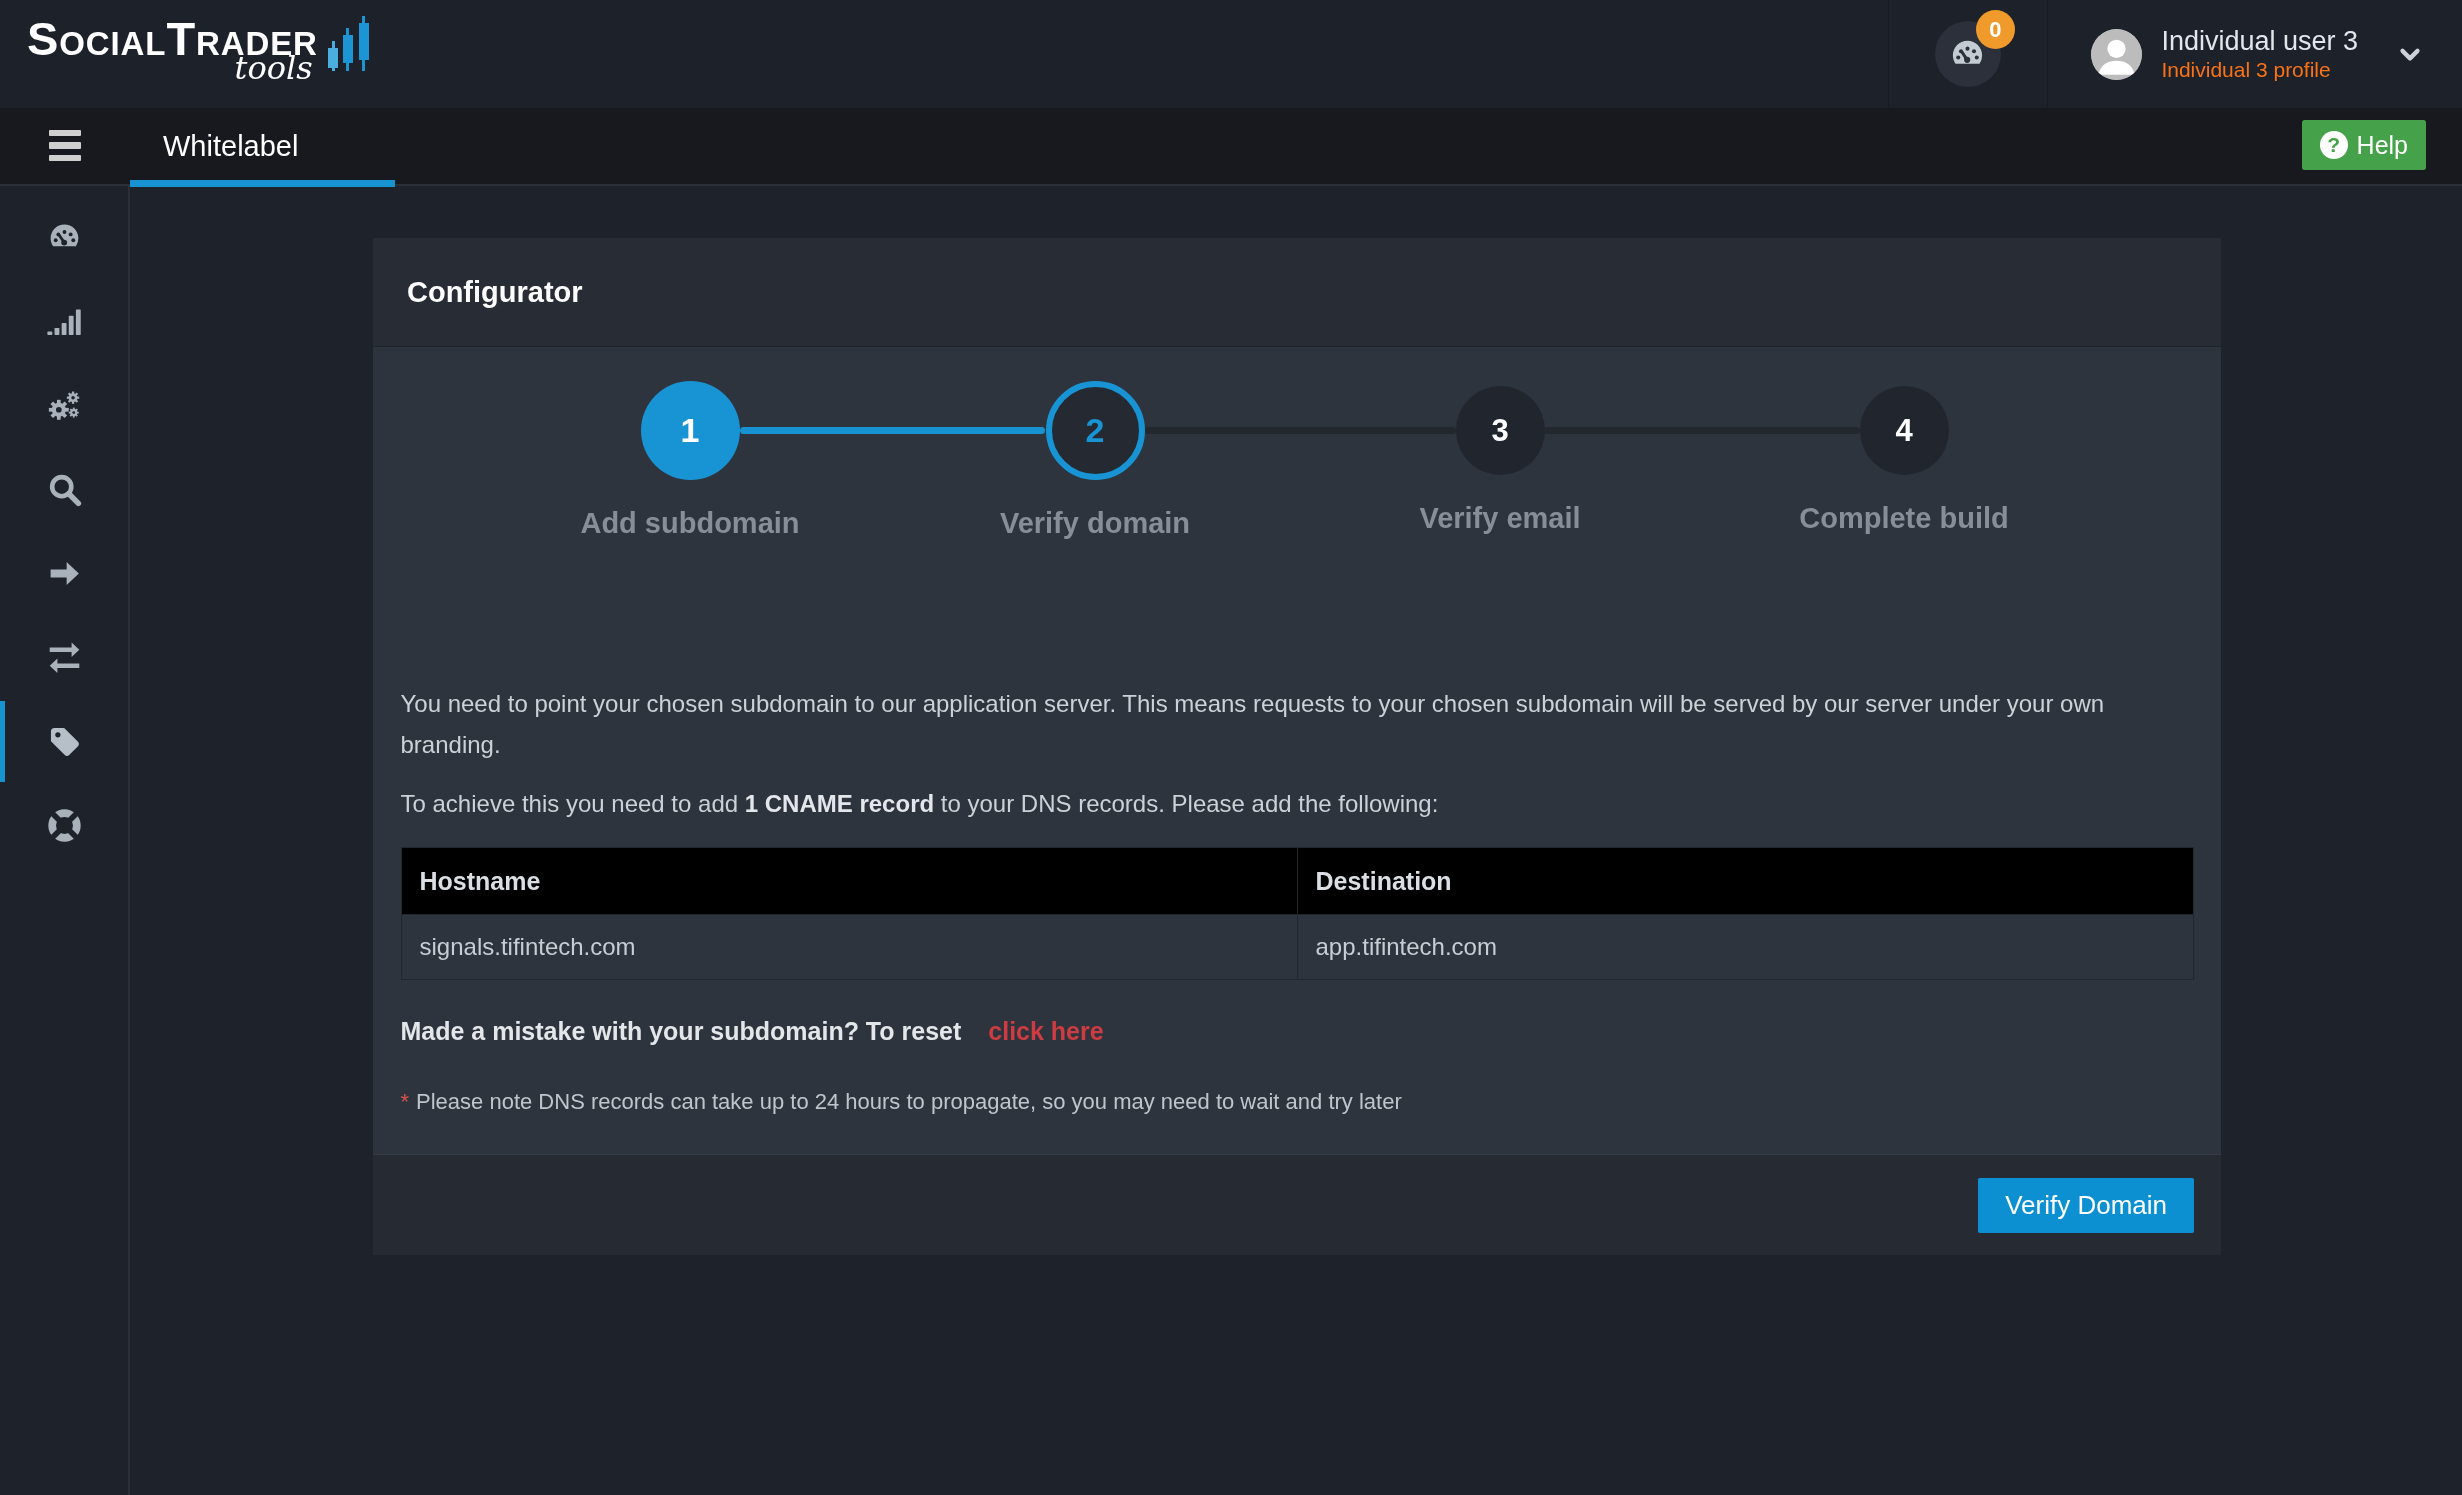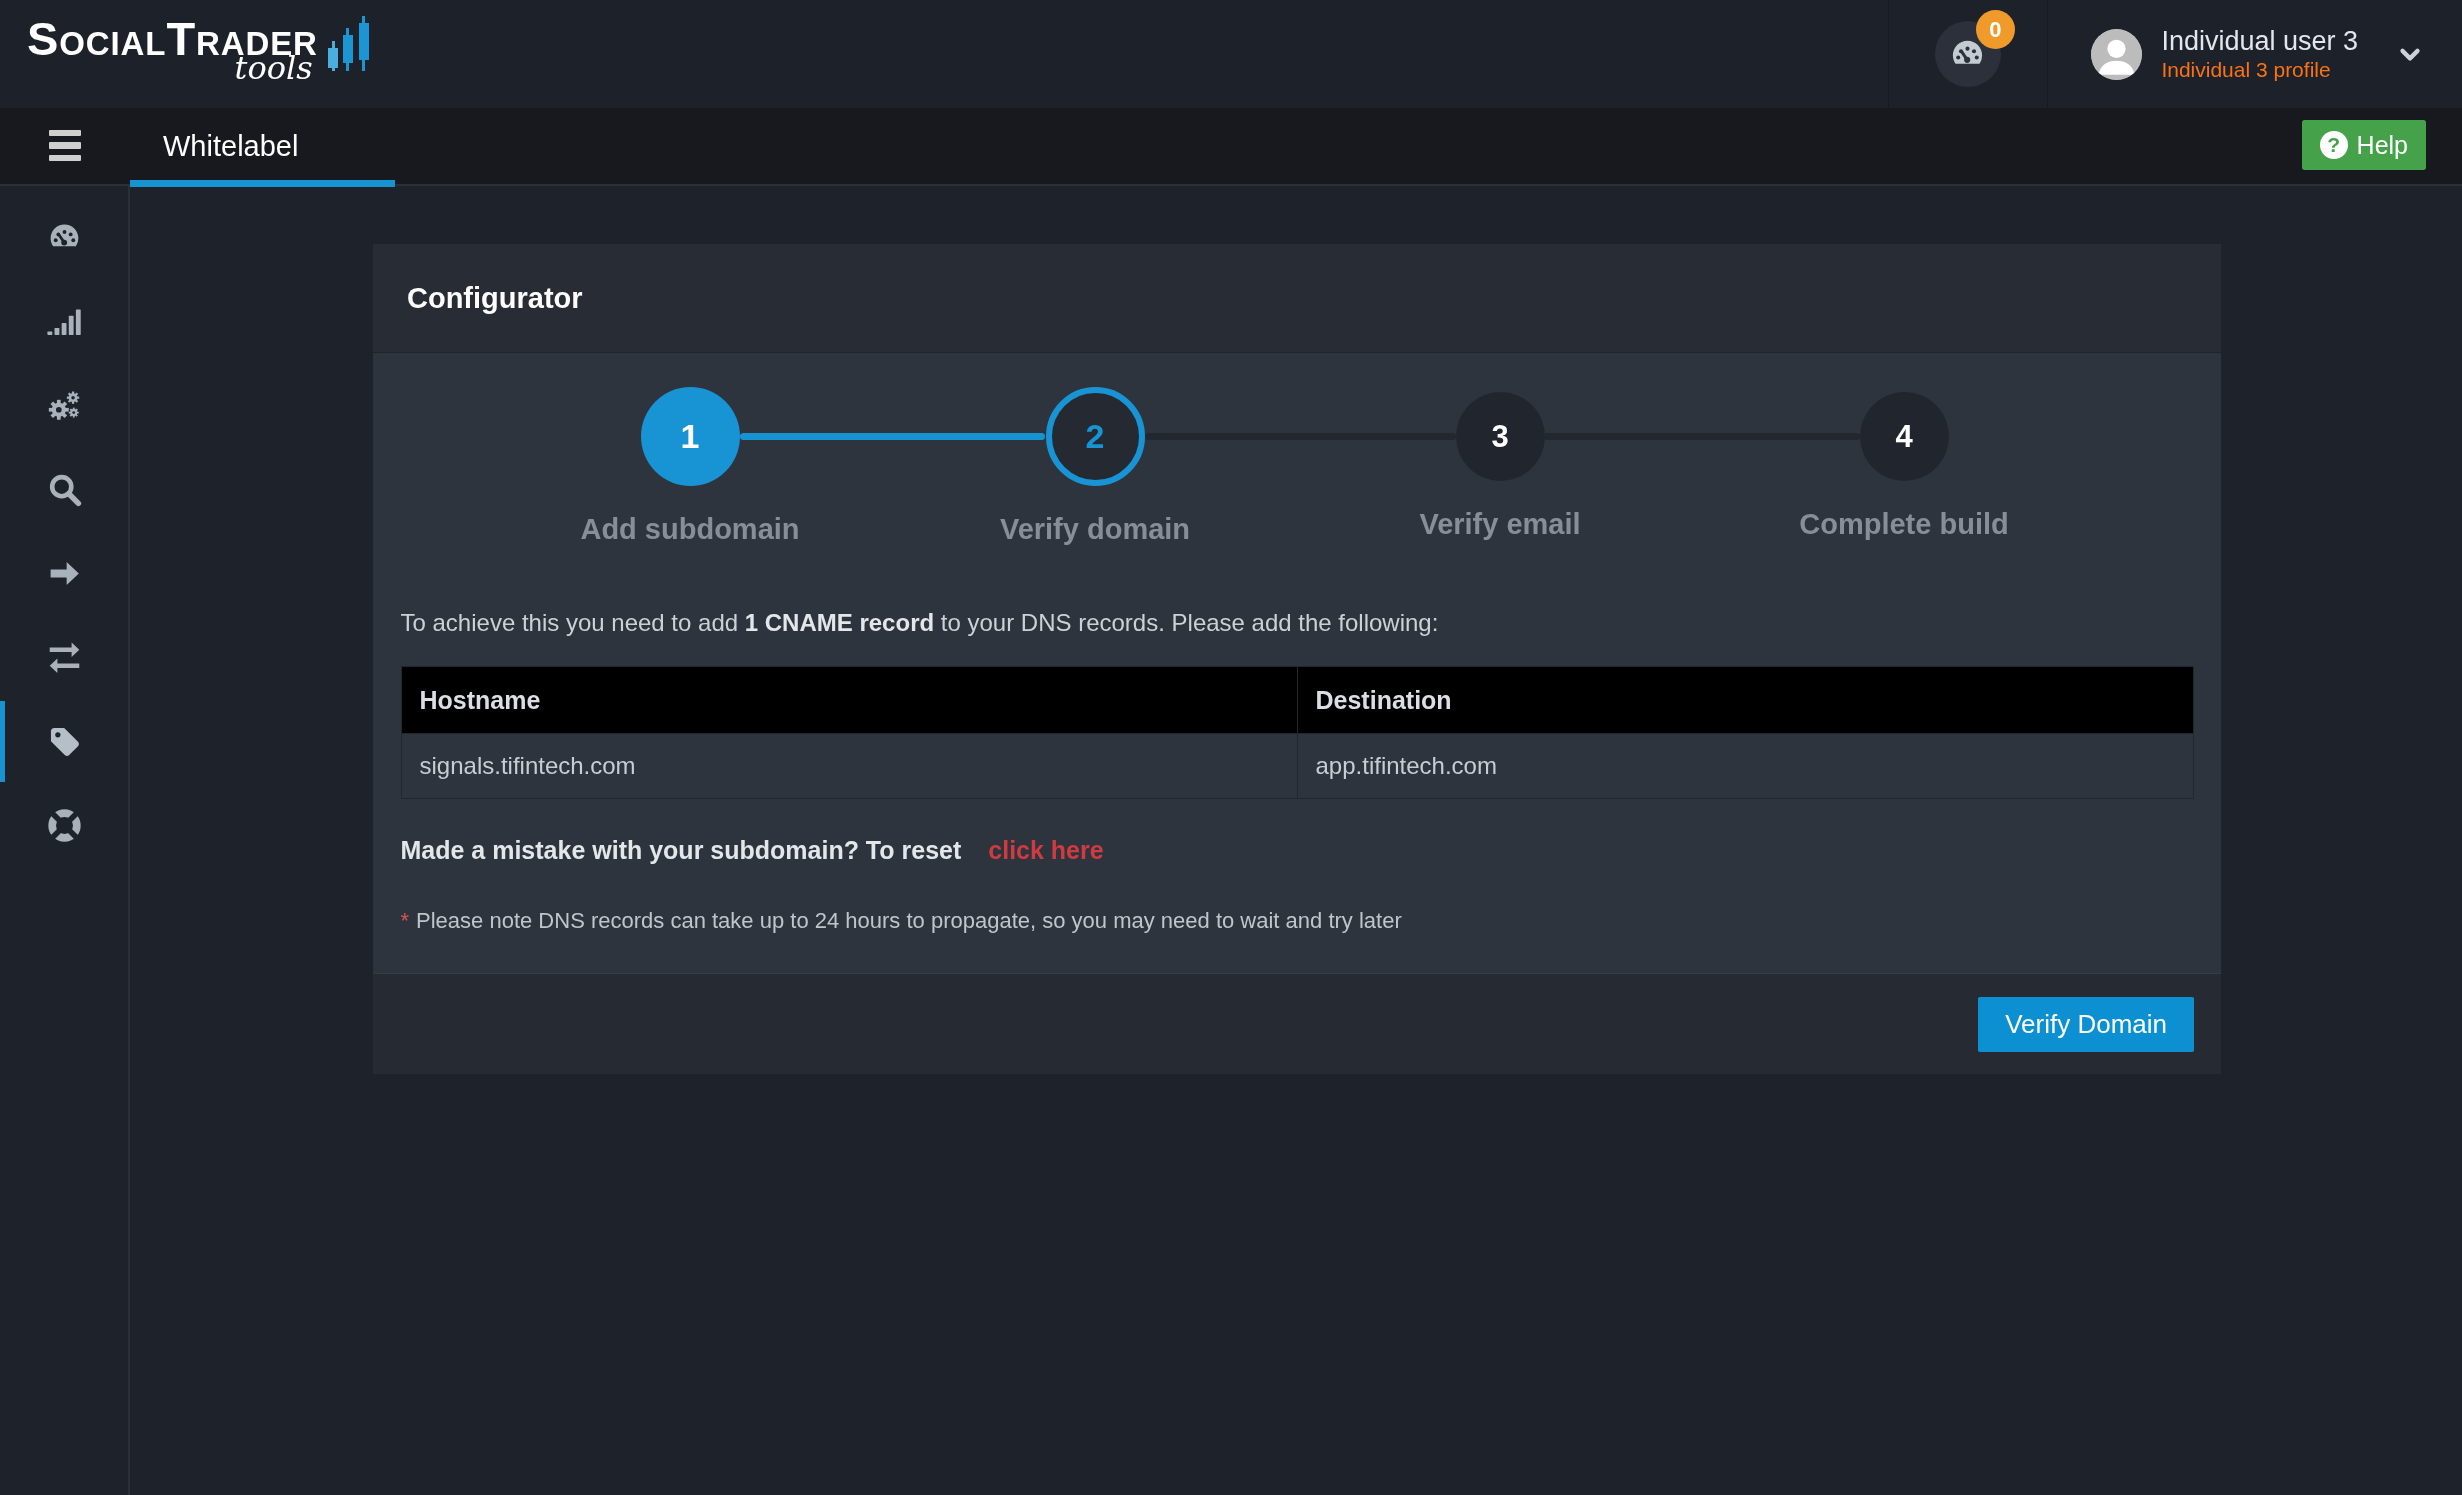--- a/index.html
+++ b/index.html
@@ -99,21 +99,21 @@
   .side-item.active::before {
     content:""; position:absolute; left:0; top:1.8px; width:5.3px; height:81px; background:#1793d1;
   }
   .side-item.active svg { color:#b6bec7; }
   .cut { fill:#1e222a; }
   .notif-btn .cut { fill:#2b303a; }
 
   .content { flex:1; position:relative; }
 
   
-  .card { position:absolute; left:243px; top:58px; width:1848px; }
+  .card { position:absolute; left:243px; top:52px; width:1848px; }
   .card-header {
     height:109px; background:#282d35; border-bottom:1.8px solid #1f232b;
     display:flex; align-items:center; padding-left:34px;
   }
   .card-title { color:#fdfdfe; font-size:29px; }
   .card-body { background:#2e343e; padding:0 27.5px; }
   .card-footer {
     height:101px; background:#262b33; border-top:1.8px solid #363c47;
     display:flex; align-items:center; justify-content:flex-end; padding-right:27px;
   }
@@ -346,20 +346,21 @@
           <div class="step upcoming s3">
             <div class="step-circle">3</div>
             <div class="step-label">Verify email</div>
           </div>
           <div class="step upcoming s4">
             <div class="step-circle">4</div>
             <div class="step-label">Complete build</div>
           </div>
         </div>
 
+        <p class="para1">You need to point your chosen subdomain to our application server. This means requests to your chosen subdomain will be served by our server under your own branding.</p>
 
         <p class="para2"><span>To achieve this you need to add </span><b>1 CNAME record</b><span> to your DNS records. Please add the following:</span></p>
 
         <table class="dns-table">
           <thead>
             <tr>
               <th class="col-host">Hostname</th>
               <th class="col-dest">Destination</th>
             </tr>
           </thead>

